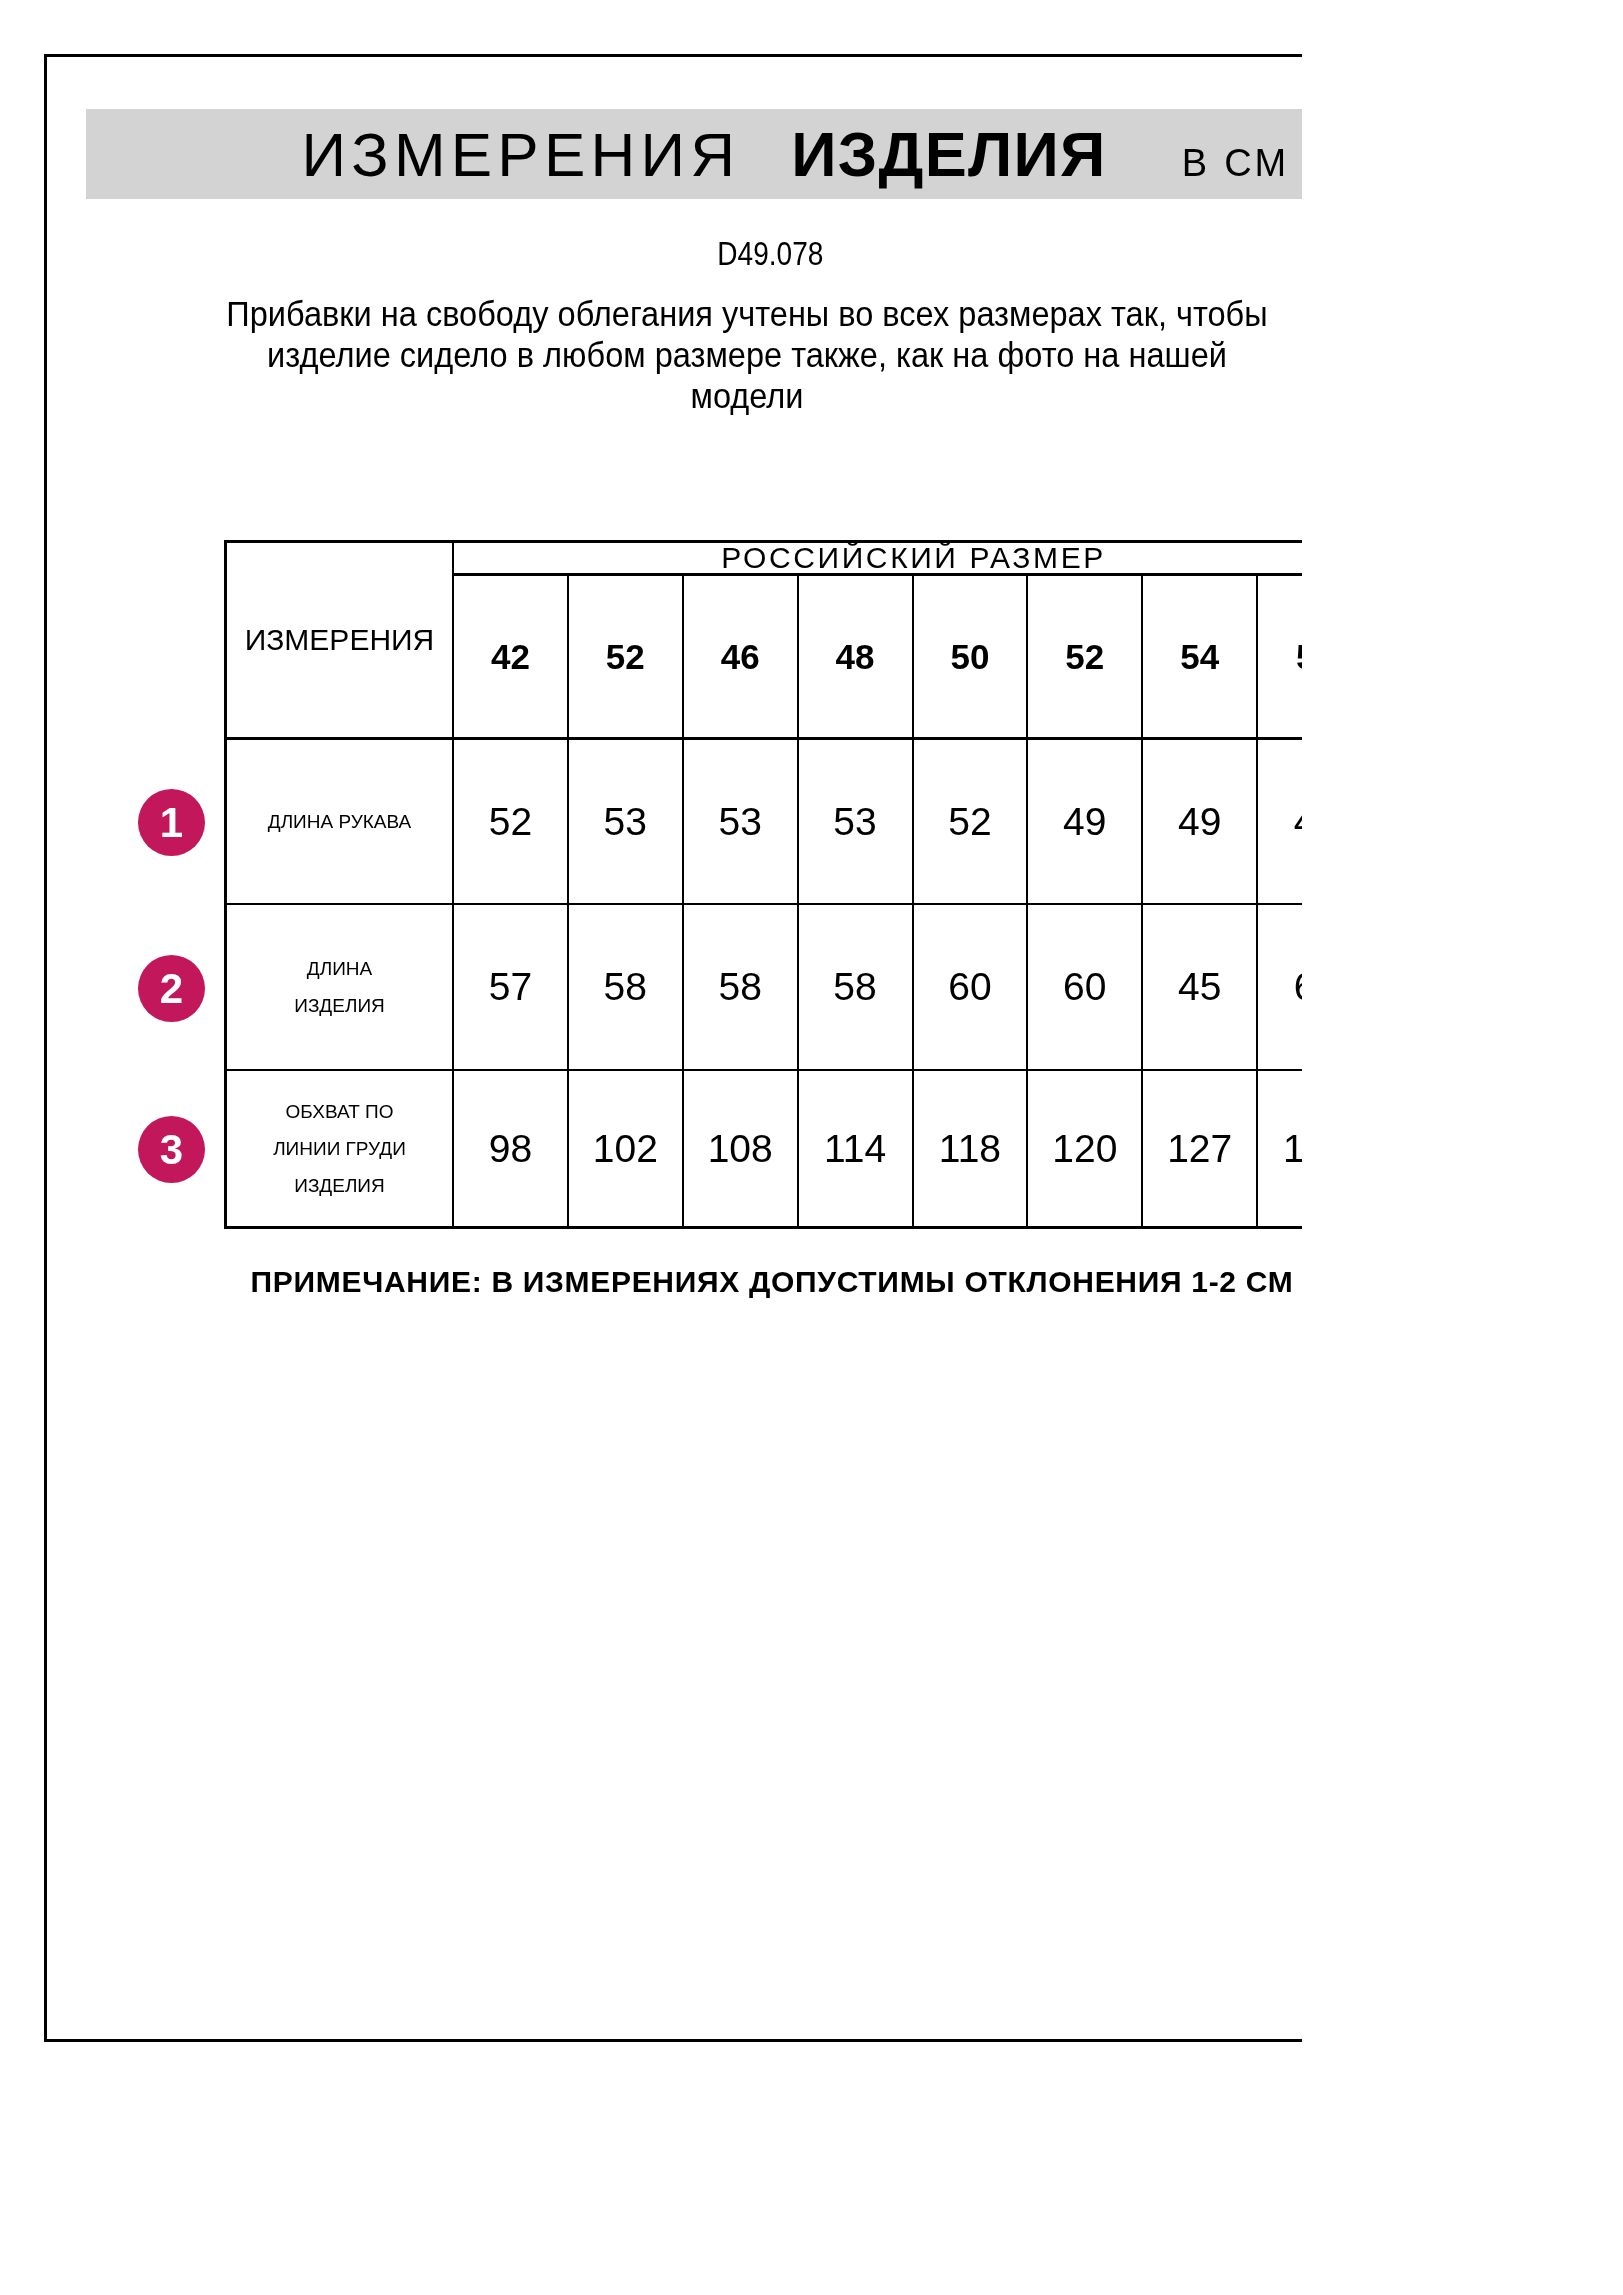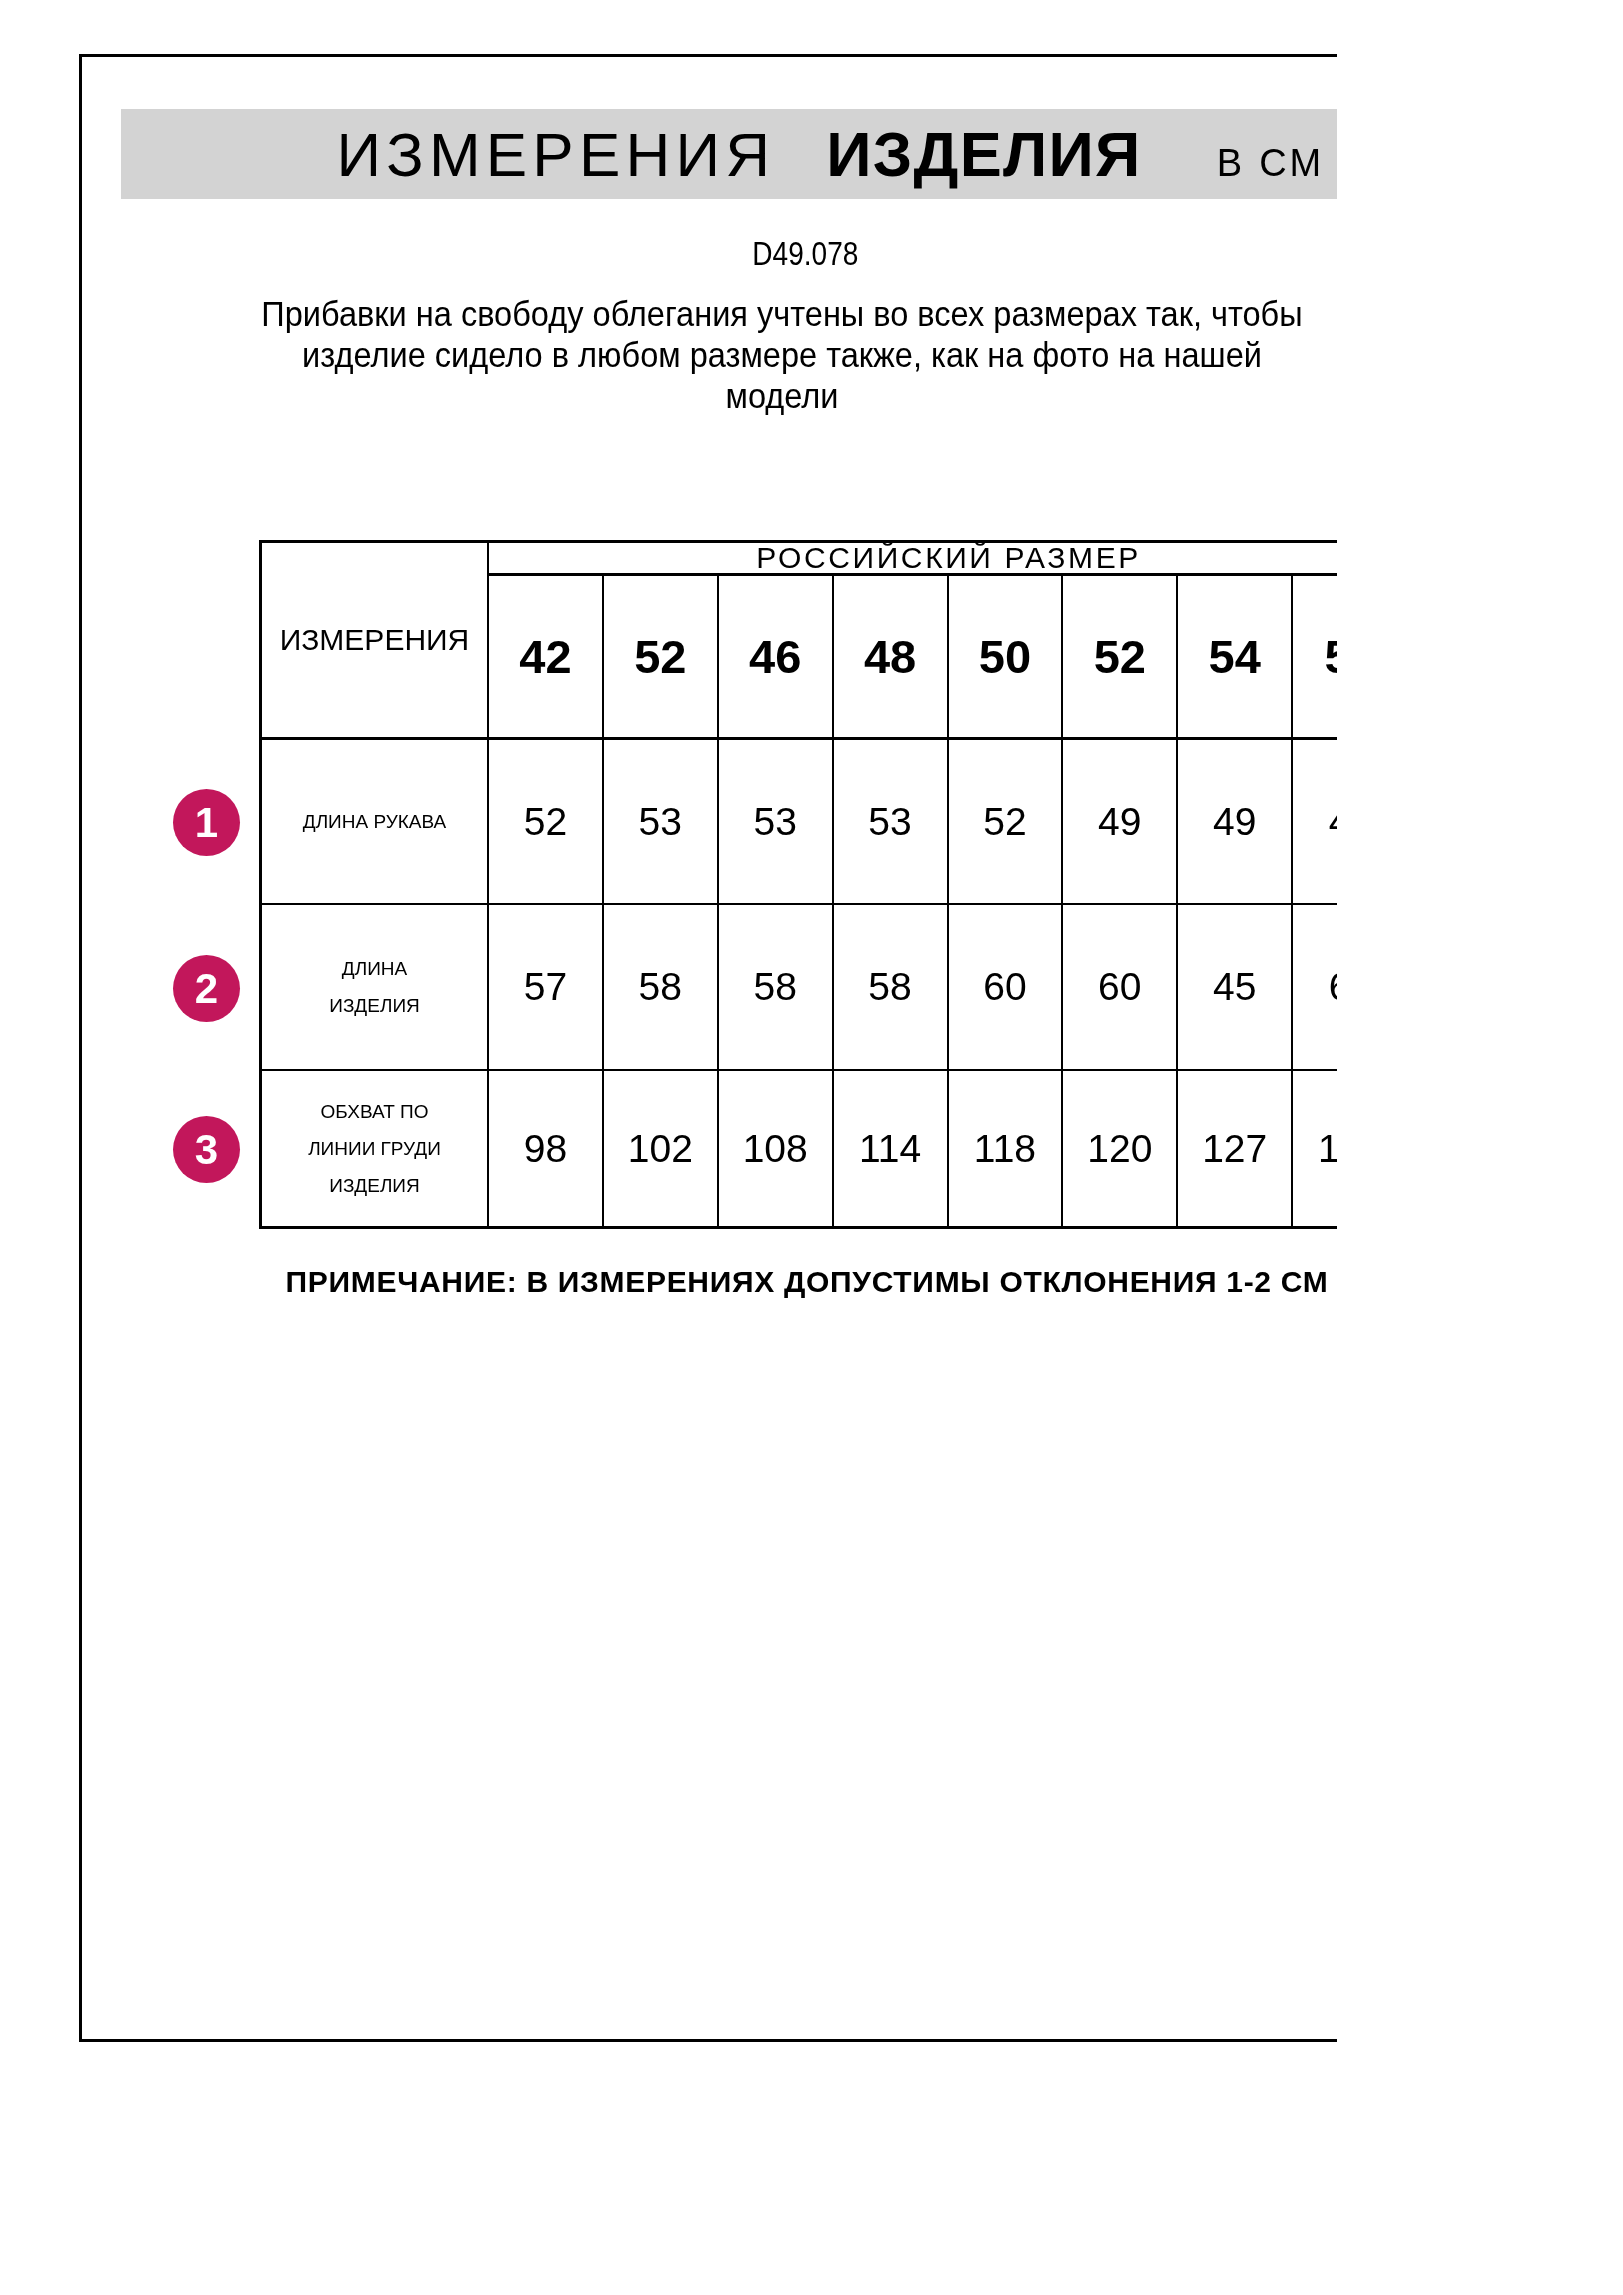--- a/index.html
+++ b/index.html
@@ -8,21 +8,20 @@
     background: #ffffff;
   }
   .page {
     position: relative;
     width: 1302px;
     height: 2295px;
     background: #ffffff;
     color: #000000;
     font-family: "Liberation Sans", "DejaVu Sans", sans-serif;
     overflow: hidden;
-    margin-left: 35px;
   }
   .page-border {
     position: absolute;
     left: 44px;
     top: 54px;
     width: 1504px;
     height: 1988px;
     border: 3.3px solid #000000;
     box-sizing: border-box;
   }
@@ -106,21 +105,21 @@
     align-items: center;
     justify-content: center;
     text-align: center;
     box-sizing: border-box;
   }
   .c-last { border-right: none; }
   .b-thick { border-bottom-width: 3.3px; }
   .b-none { border-bottom: none; }
   .corner-label { font-size: 30px; }
   .group-hdr { font-size: 30px; letter-spacing: 2.6px; }
-  .size-cell { font-size: 47px; font-weight: 700; }
+  .size-cell { font-size: 35px; font-weight: 700; }
   .row-label { font-size: 19px; line-height: 37px; white-space: pre-line; }
   .val-cell { font-size: 39px; }
   
   .marker {
     position: absolute;
     left: 138px;
     width: 67px;
     height: 67px;
     border-radius: 50%;
     background: #c2175b;

